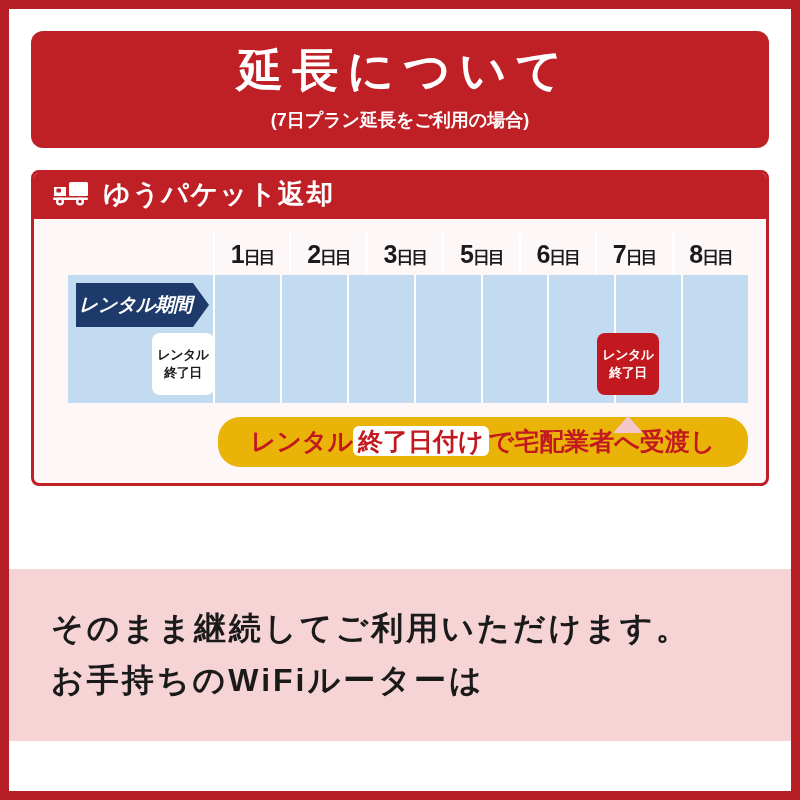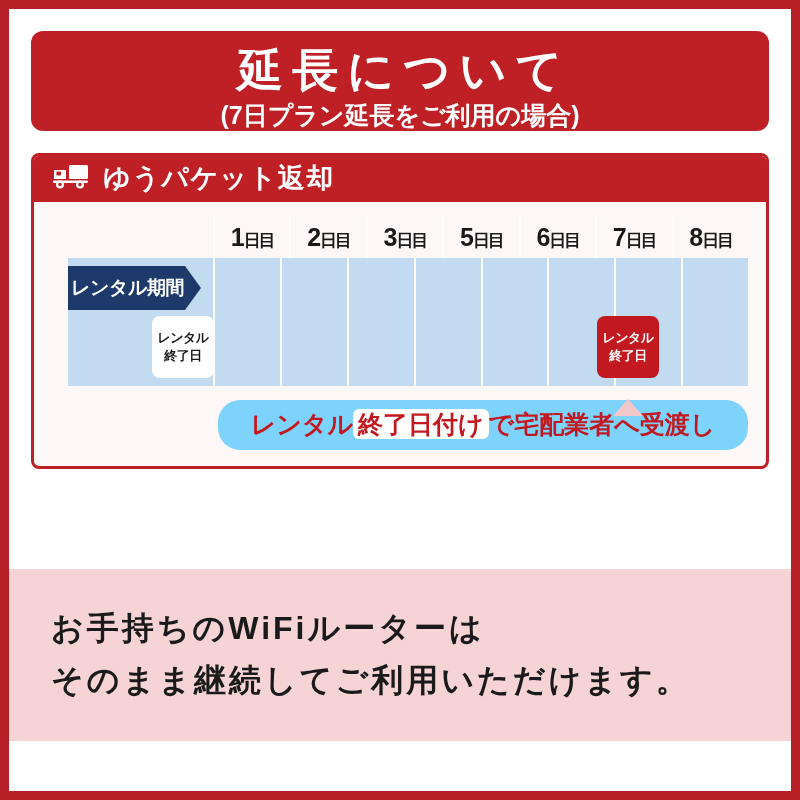--- a/index.html
+++ b/index.html
@@ -17,37 +17,37 @@
     background:#ffffff;
     border:9px solid #b71f26;
     overflow:hidden;
   }
 
   
   .title-banner {
     margin:22px 22px 0 22px;
     background:#be2026;
     border-radius:12px;
-    padding:14px 10px 0 10px;
+    padding:14px 10px 16px 10px;
     text-align:center;
     color:#ffffff;
   }
   .title-main {
     font-size:46px;
     font-weight:bold;
     letter-spacing:9px;
     line-height:1.12;
     text-indent:9px;
   }
   .title-sub {
-    font-size:25px;
+    font-size:18px;
     font-weight:bold;
     letter-spacing:0px;
     line-height:1.3;
-    margin-top:2px;
+    margin-top:12px;
   }
 
   
   .card {
     margin:22px 22px 0 22px;
     border:3px solid #be2026;
     border-radius:8px;
     background:#fdf7f7;
     overflow:hidden;
   }
@@ -94,24 +94,25 @@
   }
   .grid-col {
     flex:1 1 0;
     border-left:2px solid #ffffff;
   }
   .grid-col.lead { flex:0 0 145px; border-left:none; }
 
   
   .bar-row {
     position:absolute;
-    left:0; top:8px;
+    left:8px; top:8px;
     width:100%; height:44px;
     display:flex;
     pointer-events:none;
+    font-style:italic;
   }
   .rental-bar {
     flex:0 0 133px;
     background:#1d3a6b;
     color:#ffffff;
     font-size:19px;
     font-weight:bold;
     line-height:44px;
     text-align:center;
     letter-spacing:-0.5px;
@@ -164,21 +165,21 @@
   .pointer {
     position:absolute;
     top:-1px; right:105px;
     width:0; height:0;
     border-left:15px solid transparent;
     border-right:15px solid transparent;
     border-bottom:17px solid #f3c6c9;
   }
   .callout {
     margin:14px 0 0 150px;
-    background:#7dd3fc;
+    background:#eab308;
     border-radius:22px;
     padding:9px 18px 11px 18px;
     text-align:center;
     white-space:nowrap;
   }
   .callout-text {
     font-size:25px;
     font-weight:bold;
     color:#c2181f;
     letter-spacing:0px;
@@ -283,18 +284,18 @@
             <span class="callout-text"><span>レンタル</span><span class="callout-hl">終了日付け</span><span>で宅配業者へ受渡し</span></span>
           </div>
         </div>
 
       </div>
     </div>
   </div>
 
   <div class="pink-band">
     <div>
+      <div class="pink-line">そのまま継続してご利用いただけます。</div>
       <div class="pink-line">お手持ちのWiFiルーターは</div>
-      <div class="pink-line">そのまま継続してご利用いただけます。</div>
     </div>
   </div>
 
 </div>
 
 </body></html>

